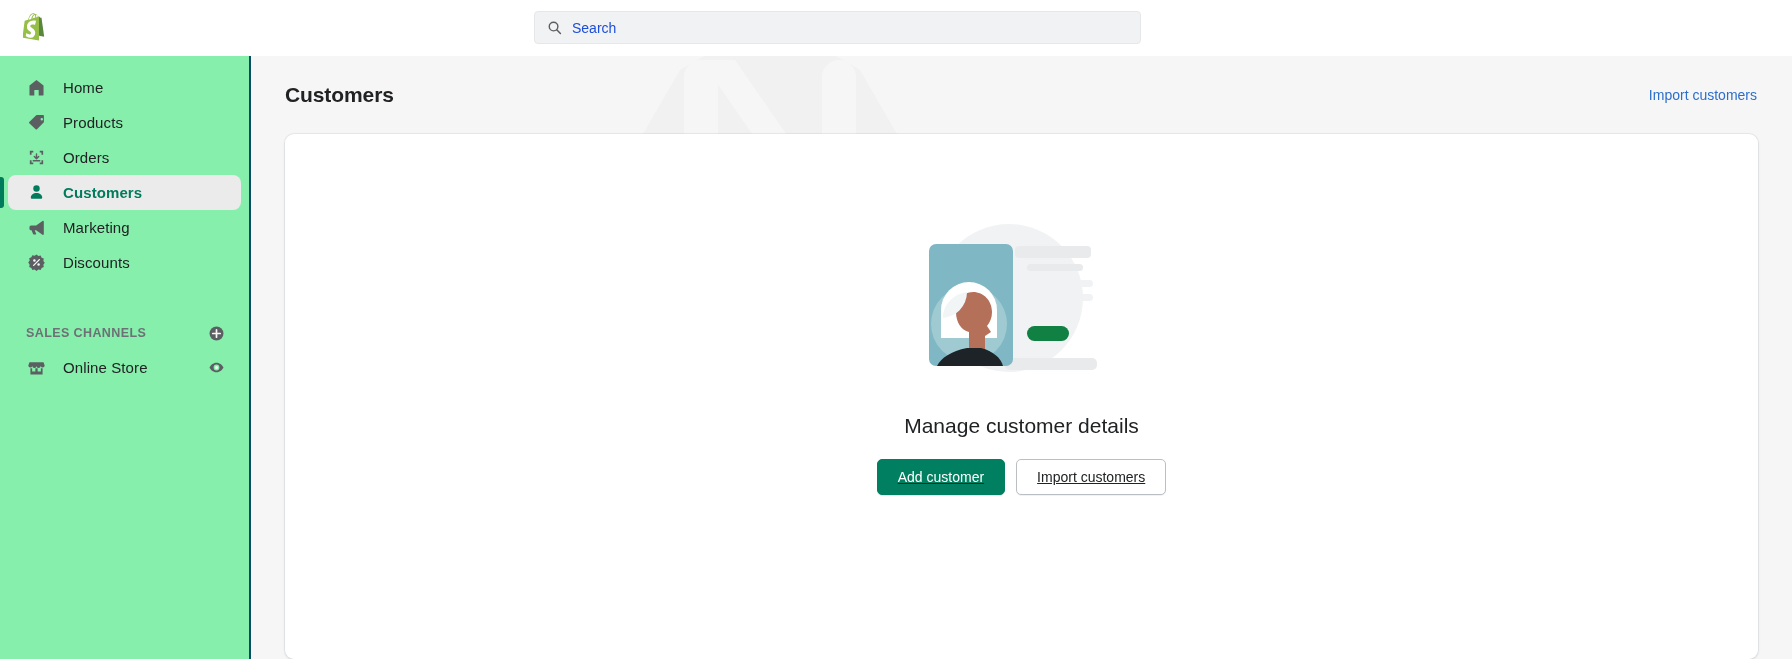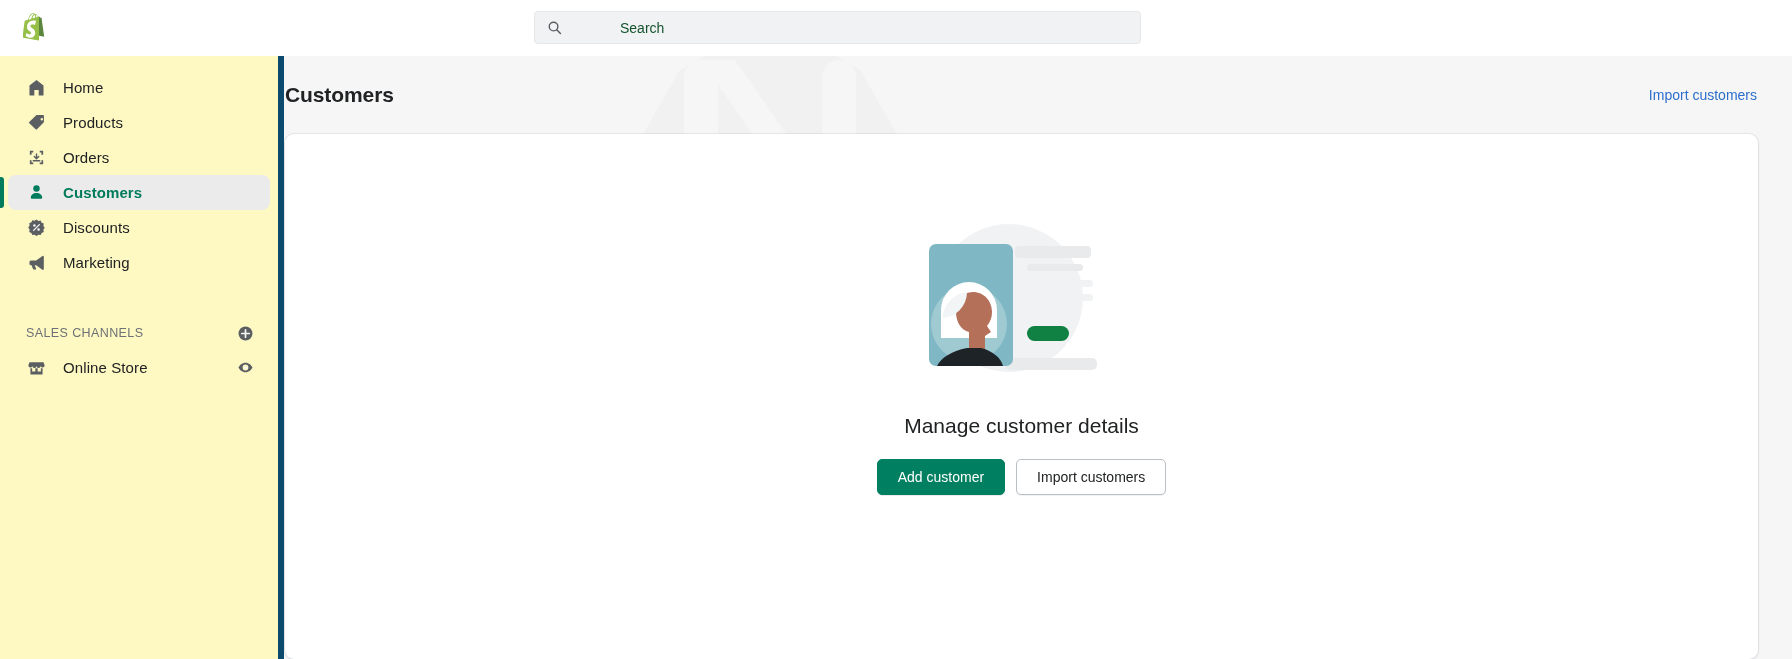--- a/index.html
+++ b/index.html
@@ -63,32 +63,31 @@
     border: 1px solid #e6e7e8;
     border-radius: 4px;
     display: flex;
     align-items: center;
     padding-left: 12px;
     gap: 10px;
   }
 
   #search-placeholder {
     font-size: 14px;
-    color: #14532d;
-    margin-left: 48px;
+    color: #1d4ed8;
   }
 
   
   #sidebar {
     position: absolute;
     left: 0; top: 56px;
-    width: 284px;
+    width: 251px;
     height: 603px;
-    background: #fef9c3;
-    border-right: 6px solid #0c4a6e;
+    background: #86efac;
+    border-right: 2px solid #0c4a6e;
     z-index: 2;
     padding-top: 14px;
   }
 
   .nav-item {
     position: relative;
     height: 35px;
     margin: 0 8px;
     display: flex;
     align-items: center;
@@ -129,20 +128,21 @@
   }
 
   
   #sales-channels-header {
     margin: 40px 8px 4px 8px;
     padding: 0 14px 0 18px;
     height: 26px;
     display: flex;
     align-items: center;
     justify-content: space-between;
+    font-weight: bold;
   }
   #sales-channels-title {
     font-size: 12.5px;
     color: #6d7175;
     letter-spacing: 0.4px;
   }
 
   .eye-btn, .plus-btn {
     width: 22px; height: 22px;
     display: flex; align-items: center; justify-content: center;
@@ -233,20 +233,21 @@
     color: #6d7175;
     line-height: 1.48;
     text-align: center;
     width: 410px;
     margin-bottom: 30px;
   }
 
   #actions {
     display: flex;
     gap: 11px;
+    text-decoration: underline;
   }
 
   .btn {
     height: 36px;
     border-radius: 5px;
     font-size: 14px;
     display: flex;
     align-items: center;
     justify-content: center;
     cursor: pointer;
@@ -348,36 +349,36 @@
         <path d="M10 10.6c-3.3 0-6 2-6 4.6 0 .9.5 1.4 1.4 1.4h9.2c.9 0 1.4-.5 1.4-1.4 0-2.6-2.7-4.6-6-4.6z" fill="#007b5c"></path>
       </svg>
     </span>
     <span class="nav-label">Customers</span>
   </div>
 
 
   <div class="nav-item">
     <span class="nav-icon">
       <svg width="19" height="19" viewBox="0 0 20 20">
+        <path d="M17.3 3.1a.9.9 0 00-1 .1L9.6 8H4.2a1.6 1.6 0 00-1.6 1.6v1.6A1.6 1.6 0 004.2 12.8h.6l1.6 4.1a.8.8 0 00.8.5h1.6a.8.8 0 00.7-1.2l-1.4-3.4h1.5l6.7 4.8a.9.9 0 001.4-.8V3.9a.9.9 0 00-.4-.8z" fill="#5c5f62"></path>
+      </svg>
+    </span>
+    <span class="nav-label">Marketing</span>
+  </div>
+
+  <div class="nav-item">
+    <span class="nav-icon">
+      <svg width="19" height="19" viewBox="0 0 20 20">
         <path d="M10 1.6l2 1.5 2.4-.5 1 2.3 2.3 1-.5 2.4 1.5 2-1.5 2 .5 2.4-2.3 1-1 2.3-2.4-.5-2 1.5-2-1.5-2.4.5-1-2.3-2.3-1 .5-2.4L1.3 10l1.5-2-.5-2.4 2.3-1 1-2.3 2.4.5z" fill="#5c5f62"></path>
         <circle cx="7.8" cy="7.8" r="1.3" fill="#f6f6f7"></circle>
         <circle cx="12.2" cy="12.2" r="1.3" fill="#f6f6f7"></circle>
         <line x1="13" y1="7" x2="7" y2="13" stroke="#f6f6f7" stroke-width="1.4" stroke-linecap="round"></line>
       </svg>
     </span>
     <span class="nav-label">Discounts</span>
-  </div>
-
-  <div class="nav-item">
-    <span class="nav-icon">
-      <svg width="19" height="19" viewBox="0 0 20 20">
-        <path d="M17.3 3.1a.9.9 0 00-1 .1L9.6 8H4.2a1.6 1.6 0 00-1.6 1.6v1.6A1.6 1.6 0 004.2 12.8h.6l1.6 4.1a.8.8 0 00.8.5h1.6a.8.8 0 00.7-1.2l-1.4-3.4h1.5l6.7 4.8a.9.9 0 001.4-.8V3.9a.9.9 0 00-.4-.8z" fill="#5c5f62"></path>
-      </svg>
-    </span>
-    <span class="nav-label">Marketing</span>
   </div>
 
 
   <div id="sales-channels-header">
     <span id="sales-channels-title">SALES CHANNELS</span>
     <span class="plus-btn">
       <svg width="17" height="17" viewBox="0 0 20 20">
         <circle cx="10" cy="10" r="8.2" fill="#5c5f62"></circle>
         <path d="M10 5.6v8.8M5.6 10h8.8" stroke="#f6f6f7" stroke-width="2" stroke-linecap="round"></path>
       </svg>

